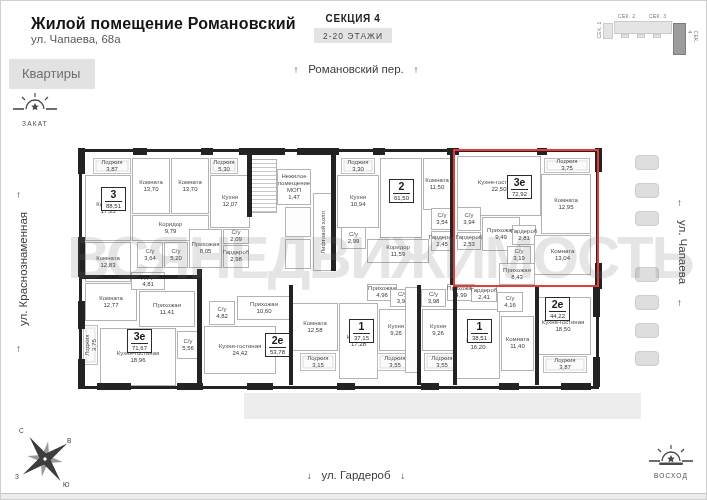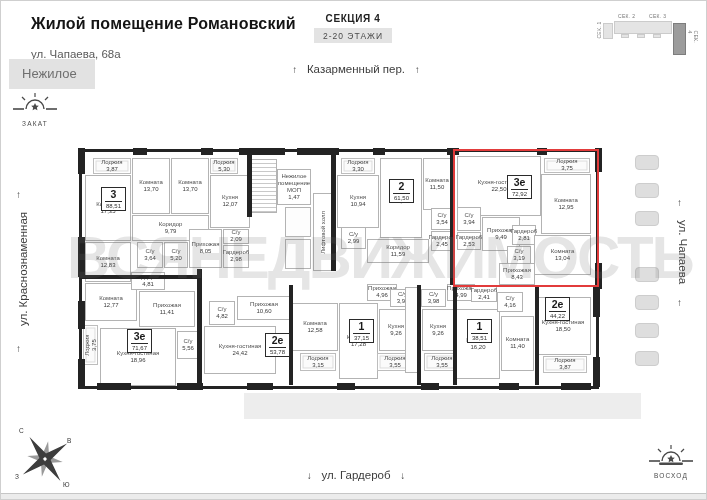--- a/index.html
+++ b/index.html
@@ -4,21 +4,21 @@
 <style>
   html,body{margin:0;padding:0;}
   body{
     width:707px;height:500px;position:relative;overflow:hidden;
     background:#ffffff;font-family:"Liberation Sans",sans-serif;
     border:1px solid #cfcfcf;box-sizing:border-box;color:#1f1f1f;
   }
   .abs{position:absolute;}
   
   .title{left:30px;top:14px;font-size:16px;font-weight:bold;letter-spacing:.2px;color:#141414;}
-  .address{left:30px;top:47px;font-size:11.5px;color:#5a5a5a;}
+  .address{left:30px;top:32px;font-size:11.5px;color:#5a5a5a;}
   .section-block{left:292px;top:12px;width:120px;text-align:center;}
   .section-name{font-size:10px;font-weight:bold;letter-spacing:.6px;color:#222;}
   .floors-badge{display:inline-block;margin-top:4px;background:#e3e3e3;color:#4a4a4a;
     font-size:8.5px;letter-spacing:1px;padding:2.5px 9px;}
   
   .mm-label{font-size:5px;color:#777;letter-spacing:.3px;}
   .mm-block{background:#e4e4e4;border:1px solid #cbcbcb;box-sizing:border-box;}
   .mm-active{background:#9c9c9c;border:1px solid #7d7d7d;}
   .rot-ccw{transform:rotate(-90deg);transform-origin:center;}
   .rot-cw{transform:rotate(90deg);transform-origin:center;}
@@ -75,25 +75,25 @@
   <span class="abs mm-label rot-ccw" style="left:-6px;top:18px;">СЕК. 1</span>
   <span class="abs mm-label rot-cw" style="left:88px;top:24px;">СЕК. 4</span>
   <div class="abs mm-block" style="left:7px;top:14px;width:10px;height:16px;"></div>
   <div class="abs mm-block" style="left:18px;top:12px;width:58px;height:13px;"></div>
   <div class="abs mm-block" style="left:25px;top:25px;width:8px;height:4px;"></div>
   <div class="abs mm-block" style="left:41px;top:25px;width:8px;height:4px;"></div>
   <div class="abs mm-block" style="left:57px;top:25px;width:8px;height:4px;"></div>
   <div class="abs mm-block mm-active" style="left:77px;top:14px;width:13px;height:32px;"></div>
 </div>
 
-<div class="abs tab">Нежилое</div>
+<div class="abs tab">Квартиры</div>
 
 <div class="abs street" style="left:270px;top:62px;width:170px;">
   <span class="arrow">↑</span>
-  &nbsp;&nbsp;<span>Казарменный пер.</span>&nbsp;&nbsp;
+  &nbsp;&nbsp;<span>Романовский пер.</span>&nbsp;&nbsp;
   <span class="arrow">↑</span>
 </div>
 
 <div class="abs street" style="left:265px;top:468px;width:180px;">
   <span class="arrow">↓</span>
   &nbsp;&nbsp;<span>ул. Гардероб</span>&nbsp;&nbsp;
   <span class="arrow">↓</span>
 </div>
 
 <span class="abs arrow" style="left:15px;top:188px;">↑</span>

